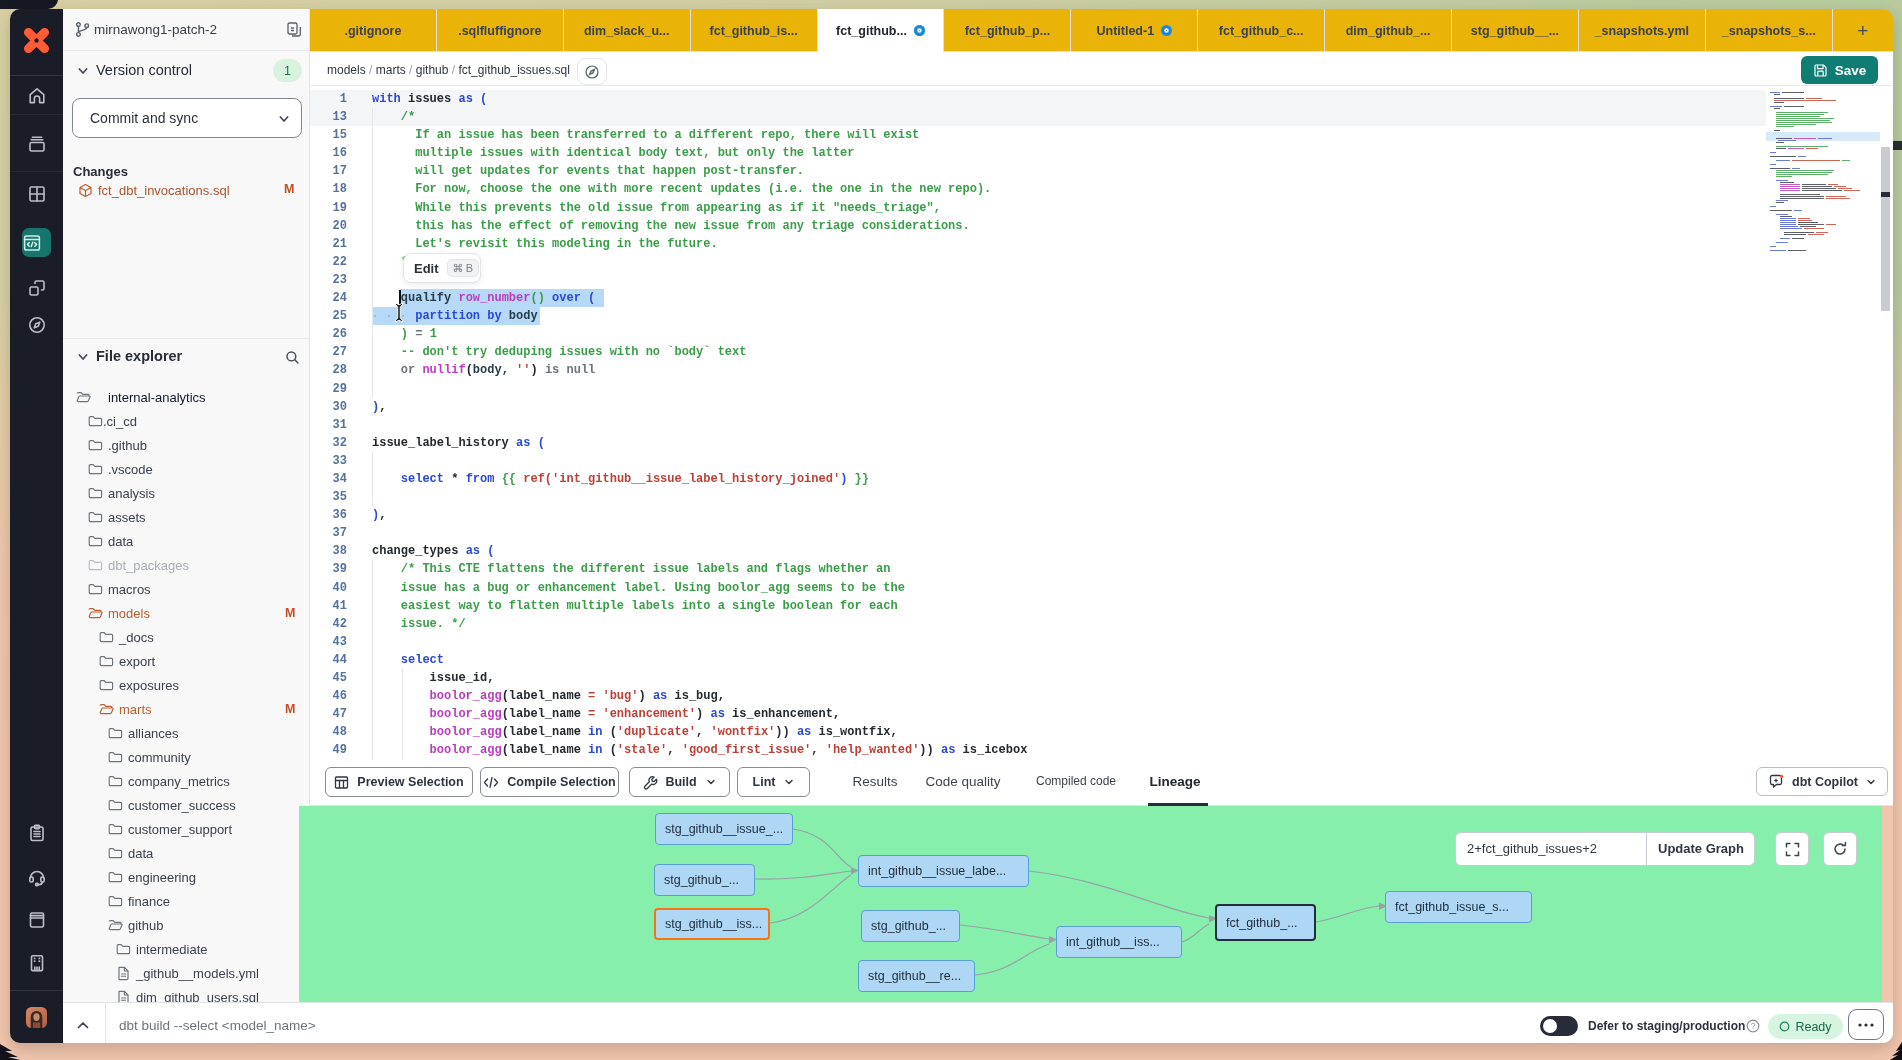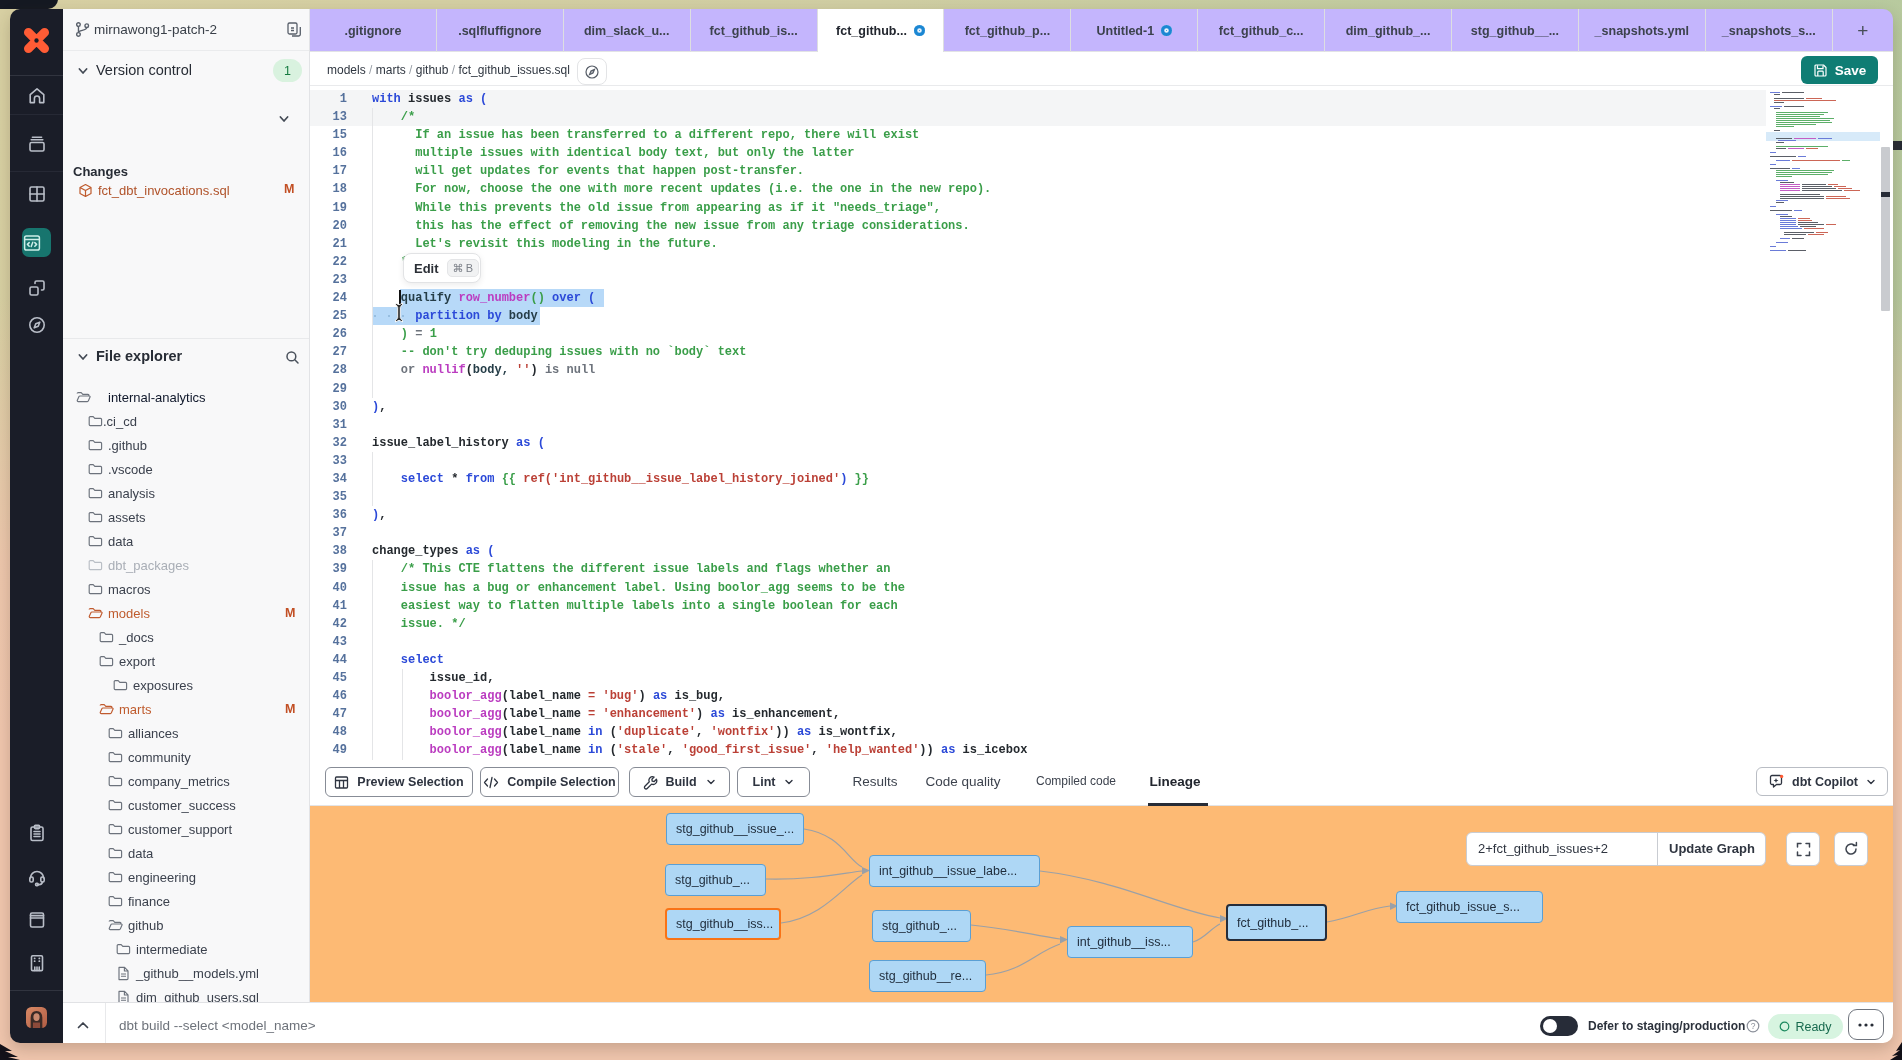--- a/index.html
+++ b/index.html
@@ -102,20 +102,21 @@
     <svg class="abs" style="left:223px;top:12px" width="17" height="17" viewBox="0 0 17 17">
 <rect x="2" y="2" width="9" height="11" rx="1.5" fill="none" stroke="#585f6a" stroke-width="1.3"></rect>
       <path d="M6 15 H12.5 A1.8 1.8 0 0 0 14.3 13.2 V6" fill="none" stroke="#585f6a" stroke-width="1.3"></path>
       <path d="M5 7 H8 M5 9.5 H8" fill="none" stroke="#585f6a" stroke-width="1.3"></path>
     </svg>
     <svg class="abs" style="left:14px;top:56px" width="12" height="12" viewBox="0 0 12 12">
       <path d="M2.4 4 L6 8 L9.6 4" fill="none" stroke="#434a55" stroke-width="1.7" stroke-linecap="round" stroke-linejoin="round"></path>
     </svg>
     <div class="abs" style="left:33px;top:53px;font-size:14.5px;font-weight:normal;color:#272c35">Version control</div>
     <div class="abs" style="left:210px;top:50px;width:29px;height:23px;background:#d9f2df;border-radius:12px;display:flex;align-items:center;justify-content:center;font-size:12.5px;color:#157a40">1</div>
+    <div class="abs" style="left:9px;top:89px;width:230px;height:40px;box-sizing:border-box;border:1px solid #80858e;border-radius:8px;background:#fff;display:flex;align-items:center;padding-left:17px;font-size:14px;color:#2b3038">Commit and sync</div>
     <svg class="abs" style="left:215px;top:104px" width="12" height="12" viewBox="0 0 12 12">
       <path d="M2.4 4 L6 8 L9.6 4" fill="none" stroke="#434a55" stroke-width="1.7" stroke-linecap="round" stroke-linejoin="round"></path>
     </svg>
     <div class="abs" style="left:10px;top:155px;font-size:13px;font-weight:bold;color:#272c35">Changes</div>
     <svg class="abs" style="left:15px;top:174px" width="15" height="15" viewBox="0 0 15 15">
 <path d="M7.5 1.5 L13 4.5 V10.5 L7.5 13.5 L2 10.5 V4.5 Z M2 4.5 L7.5 7.5 L13 4.5 M7.5 7.5 V13.5" fill="none" stroke="#bf5b2d" stroke-width="1.2" stroke-linejoin="round"></path>
     </svg>
     <div class="abs" style="left:35px;top:174px;font-size:13px;color:#b05229">fct_dbt_invocations.sql</div>
     <div class="abs" style="left:221px;top:173px;font-size:12.5px;font-weight:bold;color:#c24f24">M</div>
     <div class="abs" style="left:0;top:329px;width:247px;height:1px;background:#e8e9eb"></div>
@@ -193,21 +194,21 @@
         <path d="M1.2 3.6 a1 1 0 0 1 1 -1 H5.2 L6.8 4.4 H12.6 a1 1 0 0 1 1 1 V10.6 a1 1 0 0 1 -1 1 H2.2 a1 1 0 0 1 -1 -1 Z" fill="none" stroke="#6c727c" stroke-width="1.15" stroke-linejoin="round"></path>
       </svg>
       <span style="margin-left:5px;color:#3b414d">_docs</span>
     </div>
     <div class="trow" style="left:0;top:640px;width:247px">
       <svg style="margin-left:36px" width="15" height="15" viewBox="0 0 15 15">
         <path d="M1.2 3.6 a1 1 0 0 1 1 -1 H5.2 L6.8 4.4 H12.6 a1 1 0 0 1 1 1 V10.6 a1 1 0 0 1 -1 1 H2.2 a1 1 0 0 1 -1 -1 Z" fill="none" stroke="#6c727c" stroke-width="1.15" stroke-linejoin="round"></path>
       </svg>
       <span style="margin-left:5px;color:#3b414d">export</span>
     </div>
-    <div class="trow" style="left:14px;top:664px;width:247px">
+    <div class="trow" style="left:0;top:664px;width:247px">
       <svg style="margin-left:36px" width="15" height="15" viewBox="0 0 15 15">
         <path d="M1.2 3.6 a1 1 0 0 1 1 -1 H5.2 L6.8 4.4 H12.6 a1 1 0 0 1 1 1 V10.6 a1 1 0 0 1 -1 1 H2.2 a1 1 0 0 1 -1 -1 Z" fill="none" stroke="#6c727c" stroke-width="1.15" stroke-linejoin="round"></path>
       </svg>
       <span style="margin-left:5px;color:#3b414d">exposures</span>
     </div>
     <div class="trow" style="left:0;top:688px;width:247px">
       <svg style="margin-left:36px" width="15" height="15" viewBox="0 0 15 15">
         <path d="M1.2 3.6 a1 1 0 0 1 1 -1 H5.2 L6.8 4.4 H12 a1 1 0 0 1 1 1 V6 M1.2 10.6 L3 6.6 a1 1 0 0 1 .93 -.6 H13.3 a.8 .8 0 0 1 .74 1.1 L12.3 10.9 a1 1 0 0 1 -.93 .7 H2.2 a1 1 0 0 1 -1 -1 Z" fill="none" stroke="#c05a2e" stroke-width="1.15" stroke-linejoin="round"></path>
       </svg>
       <span style="margin-left:5px;color:#bf5b2d">marts</span>
@@ -281,21 +282,21 @@
       <span style="margin-left:5px;color:#3b414d">_github__models.yml</span>
     </div>
     <div class="trow" style="left:0;top:976px;width:247px">
       <svg style="margin-left:53px" width="15" height="15" viewBox="0 0 15 15">
         <path d="M3 1.4 H8.6 L12 4.8 V12.6 a1 1 0 0 1 -1 1 H3 a1 1 0 0 1 0 0 V1.4 Z M8.4 1.6 V5 H11.8" fill="none" stroke="#6c727c" stroke-width="1.15" stroke-linejoin="round"></path>
         <path d="M5 8 H10 M5 10.3 H10" stroke="#6c727c" stroke-width="1.05"></path>
       </svg>
       <span style="margin-left:5px;color:#3b414d">dim_github_users.sql</span>
     </div>
 </div>
-<div class="abs" style="left:310px;top:9px;width:1583px;height:43px;background:#c4b5fd;border-radius:0 10px 0 0;display:flex;border-bottom:1px solid #e2e3e5;box-sizing:border-box">
+<div class="abs" style="left:310px;top:9px;width:1583px;height:43px;background:#eab308;border-radius:0 10px 0 0;display:flex;border-bottom:1px solid #e2e3e5;box-sizing:border-box">
 <div class="tab" style="width:126.9px;flex:none">.gitignore</div>
 <div class="tab" style="width:126.9px;flex:none">.sqlfluffignore</div>
 <div class="tab" style="width:126.9px;flex:none">dim_slack_u...</div>
 <div class="tab" style="width:126.9px;flex:none">fct_github_is...</div>
 <div class="tab" style="width:126.9px;flex:none;background:#fff;color:#22262e">fct_github...<span style="display:inline-block;width:11px;height:11px;border-radius:50%;background:#1b87d3;box-shadow:inset 0 0 0 3.2px #1b87d3, inset 0 0 0 5px #e8f2fb;margin-left:7px"></span></div>
 <div class="tab" style="width:126.9px;flex:none">fct_github_p...</div>
 <div class="tab" style="width:126.9px;flex:none">Untitled-1<span style="display:inline-block;width:11px;height:11px;border-radius:50%;background:#1b87d3;box-shadow:inset 0 0 0 3.2px #1b87d3, inset 0 0 0 5px #e8f2fb;margin-left:7px"></span></div>
 <div class="tab" style="width:126.9px;flex:none">fct_github_c...</div>
 <div class="tab" style="width:126.9px;flex:none">dim_github_...</div>
 <div class="tab" style="width:126.9px;flex:none">stg_github__...</div>
@@ -536,21 +537,21 @@
     <div class="btn" style="left:1446px;top:2px;width:132px;height:29px;border-color:#b9bdc4;font-weight:bold">
 <svg width="17" height="17" viewBox="0 0 17 17" style="margin-right:7px">
         <path d="M2.5 4 a1.5 1.5 0 0 1 1.5 -1.5 H12 a1.5 1.5 0 0 1 1.5 1.5 V10 a1.5 1.5 0 0 1 -1.5 1.5 H8.5 L5.5 14 V11.5 H4 a1.5 1.5 0 0 1 -1.5 -1.5 Z" fill="none" stroke="#2e3440" stroke-width="1.3" stroke-linejoin="round"></path>
         <path d="M8 5 L8.7 6.8 L10.5 7.5 L8.7 8.2 L8 10 L7.3 8.2 L5.5 7.5 L7.3 6.8 Z" fill="#2e3440"></path>
         <circle cx="13.6" cy="3.4" r="1.7" fill="#ff5c35"></circle>
       </svg>dbt Copilot
 <svg width="10" height="10" viewBox="0 0 10 10" style="margin-left:8px">
         <path d="M2 3.5 L5 6.5 L8 3.5" fill="none" stroke="#2e3440" stroke-width="1.4" stroke-linecap="round" stroke-linejoin="round"></path>
       </svg></div>
 </div>
-<div class="abs" style="left:310px;top:806px;width:1583px;height:196px;background:#fdba74;overflow:hidden">
+<div class="abs" style="left:299px;top:806px;width:1583px;height:196px;background:#86efac;overflow:hidden">
 <svg class="abs" style="left:0;top:0" width="1583" height="196" viewBox="0 0 1583 196">
 <g fill="none" stroke="#9aa0a7" stroke-width="1.2">
 <path d="M494,23 C530,28 538,54 552,61"></path>
 <path d="M456,73 C500,74 528,68 552,65"></path>
 <path d="M471,117 C512,112 534,80 552,69"></path>
 <path d="M730,65 C808,74 862,104 910,112"></path>
 <path d="M661,119 C702,123 722,129 750,133"></path>
 <path d="M676,169 C712,166 726,146 750,138"></path>
 <path d="M883,136 C894,133 900,123 910,118"></path>
 <path d="M1017,116 C1042,112 1058,102 1080,100"></path>

